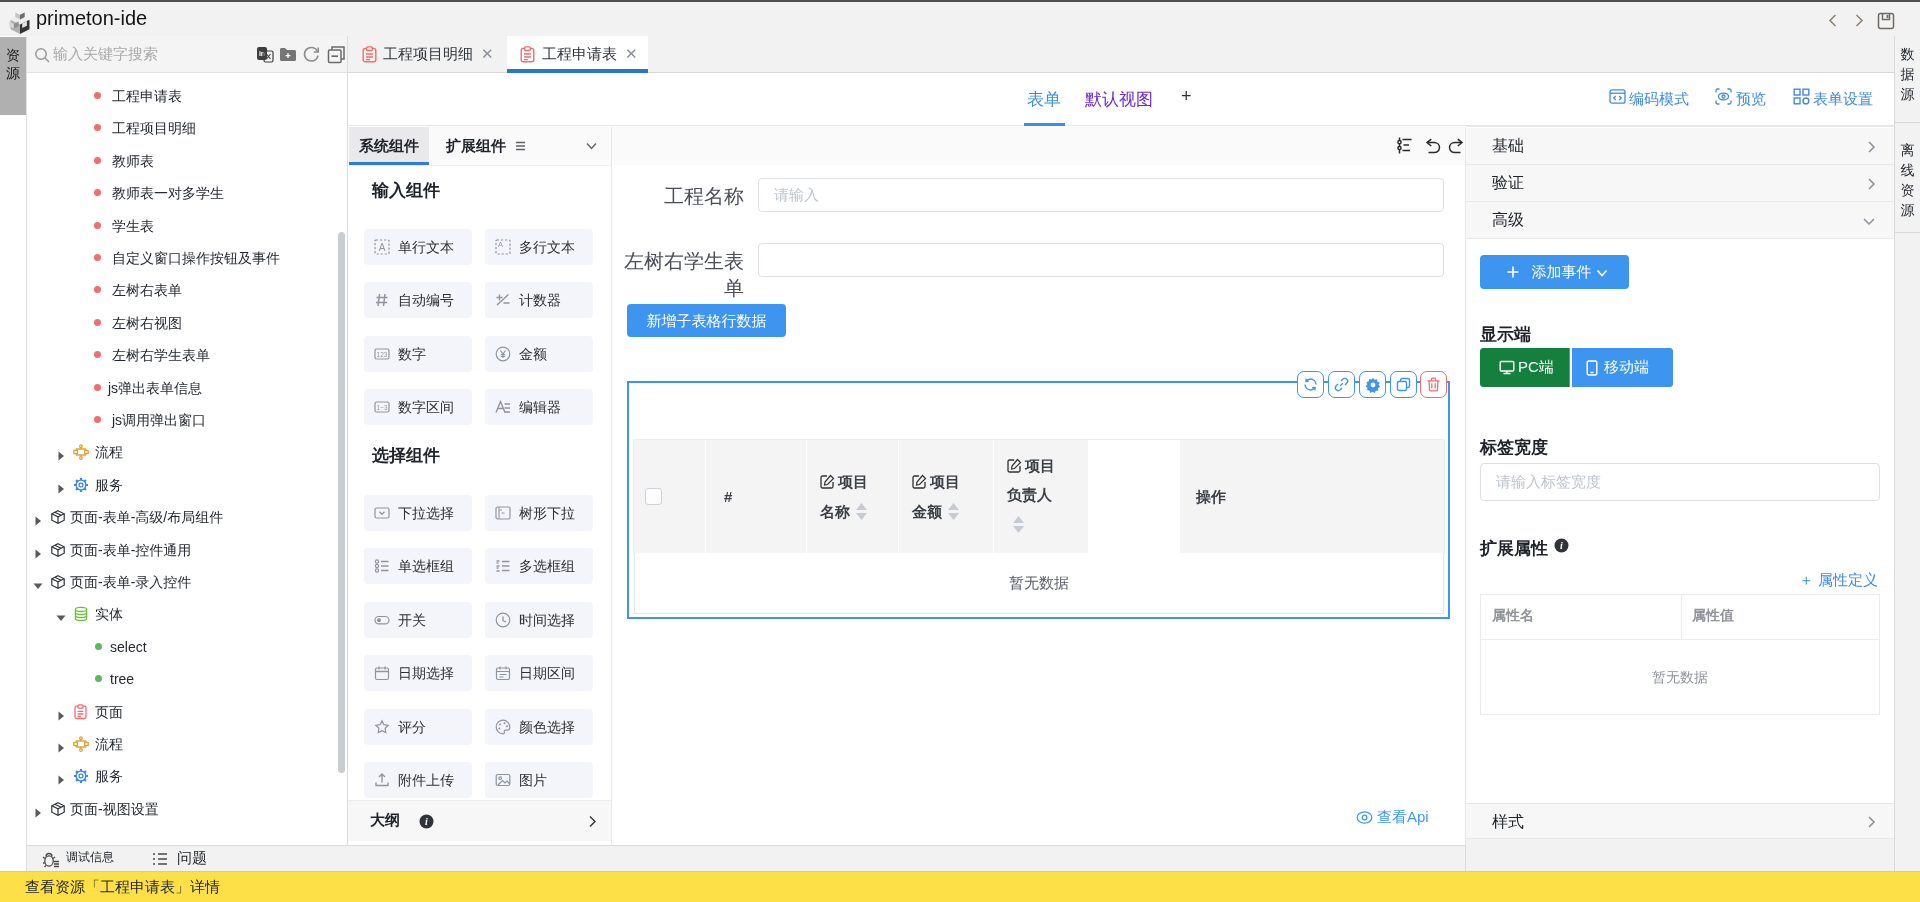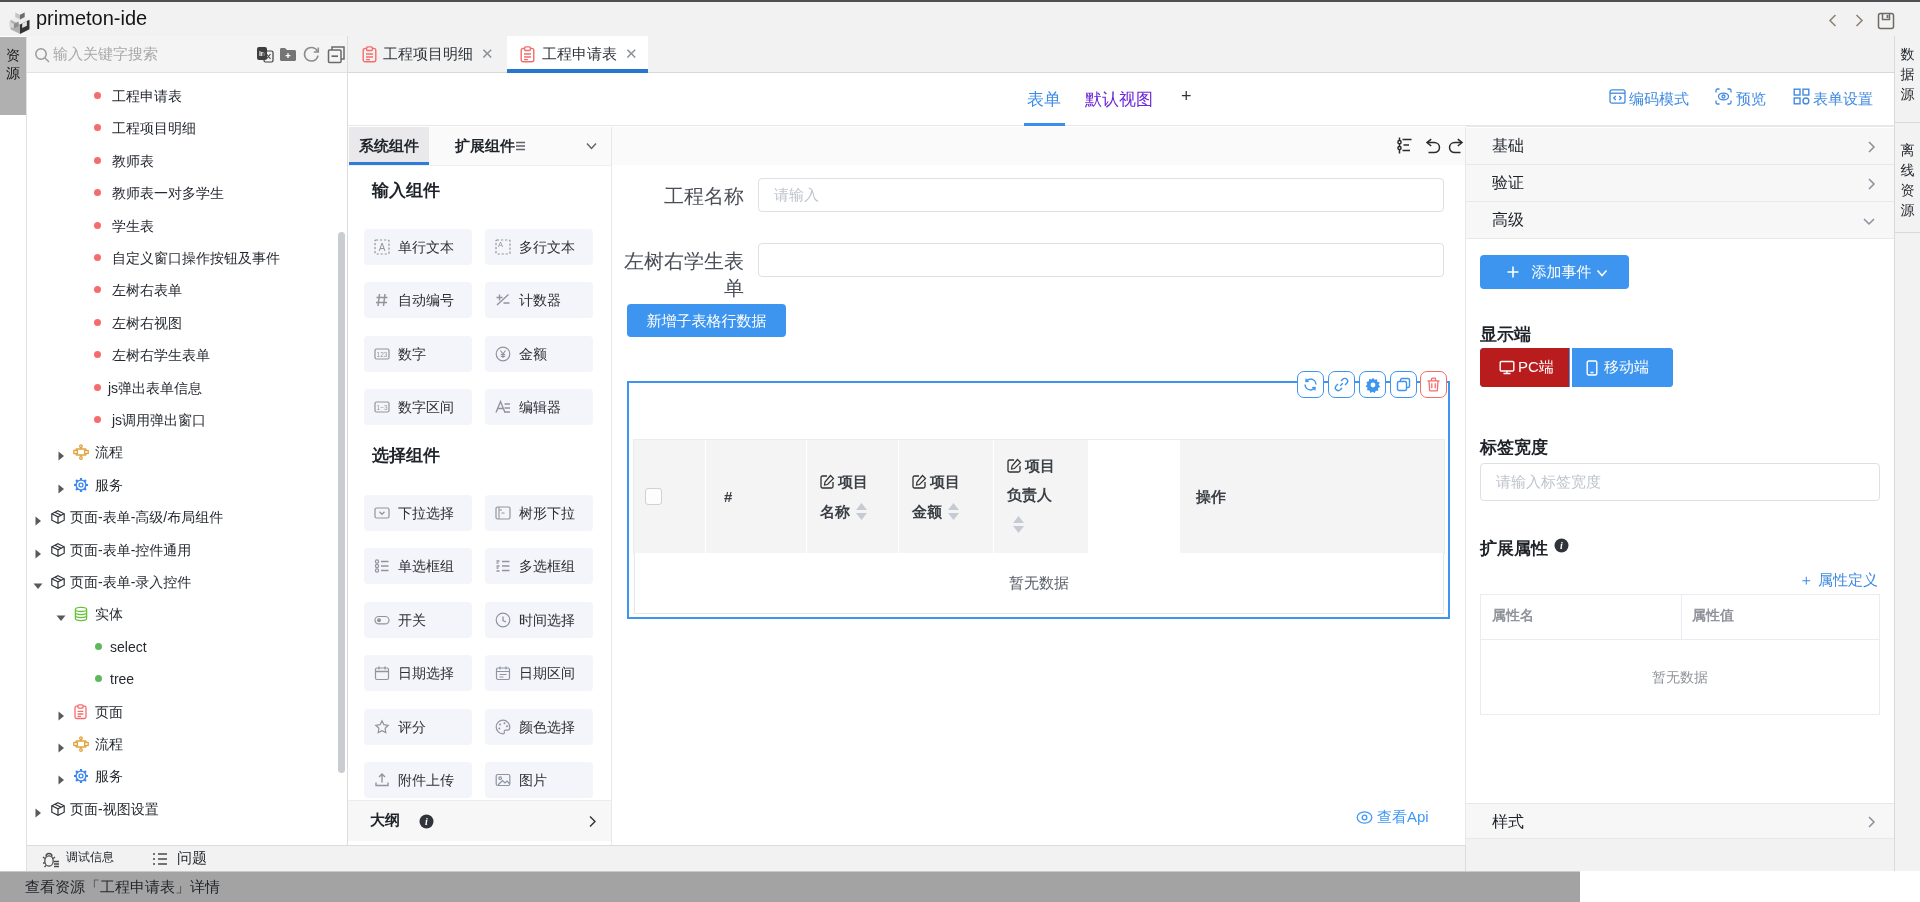--- a/index.html
+++ b/index.html
@@ -34,21 +34,21 @@
 #tab2 { background:#fff; border-bottom:4px solid #2678cf; }
 
 #viewbar { left:348px; top:73px; width:1546px; height:53px; background:#fff; border-bottom:1px solid #e7e7e7; }
 .vtab { position:absolute; top:15px; font-size:17px; }
 .blue { color:#3b8ced; }
 .vlink { position:absolute; top:17px; color:#418ae0; font-size:15px; }
 
 #palette { left:348px; top:127px; width:264px; height:718px; background:#fff; border-right:1px solid #e8e8e8; }
 #palhead { position:absolute; left:0; top:0; width:263px; height:39px; background:#fafafa; border-bottom:1px solid #efefef; }
 #psys { position:absolute; left:1px; top:0; width:80px; height:38px; background:#e9e9eb; border-bottom:3px solid #2f7bd9; text-align:center; line-height:38px; font-weight:bold; font-size:15px; }
-#pext { position:absolute; left:84px; top:0; width:74px; height:38px; text-align:center; line-height:38px; font-weight:bold; font-size:15px;margin-left:16px; }
+#pext { position:absolute; left:84px; top:0; width:74px; height:38px; text-align:right; line-height:38px; font-weight:bold; font-size:15px; }
 .psec { position:absolute; left:24px; font-size:17px; font-weight:bold; color:#1f2329; }
 .pitem { position:absolute; width:108px; height:36px; background:#f4f5fa; border-radius:4px; color:#2b2f36; font-size:14px; line-height:36px; }
 .pitem .lbl { position:absolute; left:34px; top:0; }
 .pitem svg { position:absolute; left:10px; top:10px; }
 #palfoot { position:absolute; left:0; top:673px; width:263px; height:41px; background:#f7f7f7; border-top:1px solid #ececec; }
 
 #canvas { left:612px; top:127px; width:854px; height:718px; background:#fff; border-right:1px solid #e8e8e8; }
 #ctoolbar { position:absolute; left:0; top:0; width:853px; height:38px; background:#fafafa; }
 .flabel { position:absolute; width:132px; text-align:right; color:#4a4e57; font-size:20px; }
 .finput { position:absolute; left:146px; width:686px; height:34px; border:1px solid #dcdfe6; border-radius:4px; background:#fff; color:#bfc4cc; line-height:32px; padding-left:15px; font-size:15px; }
@@ -75,21 +75,21 @@
 #labelw { position:absolute; left:14px; top:336px; width:400px; height:38px; border:1px solid #dcdfe6; border-radius:4px; line-height:36px; padding-left:15px; color:#bfc4cc; font-size:15px; }
 #propdef { position:absolute; right:16px; top:444px; color:#418ae0; font-size:15px; }
 #proptable { position:absolute; left:14px; top:467px; width:400px; height:121px; border:1px solid #e9ecf2; }
 #stylerow { position:absolute; left:0; top:676px; width:428px; height:36px; background:#f7f7f8; border-top:1px solid #e8e8e8; border-bottom:1px solid #e8e8e8; line-height:35px; padding-left:26px; font-size:16px; }
 #rpgray { position:absolute; left:0; top:712px; width:428px; height:7px; background:#f2f2f2; }
 
 #rightstrip { left:1894px; top:36px; width:26px; height:835px; background:#f2f2f2; border-left:1px solid #d9d9d9; }
 .vtext { position:absolute; left:0; width:25px; text-align:center; font-size:14px; line-height:20px; color:#1f2329; }
 
 #debugbar { left:27px; top:845px; width:1438px; height:26px; background:#f2f2f2; border-top:1px solid #dcdcdc; }
-#statusbar { left:0; top:871px; width:1580px; height:31px; background:#a3a3a3; border-top:1px solid #c9c9c9; }
+#statusbar { left:0; top:871px; width:1920px; height:31px; background:#fde047; border-top:1px solid #c9c9c9; }
 #statusbar span { position:absolute; left:25px; top:6px; color:#1f2329; font-size:15px; }
 </style>
 </head>
 <body>
 <div id="app">
   <div id="topbar" class="abs">
       <span class="title">primeton-ide</span>
     <svg style="position:absolute;left:7px;top:5px" width="26" height="28" viewBox="0 0 26 28">
 <polygon points="13,8 22.5,12.7 13,17.5 3.5,12.7" fill="#ededed"></polygon>
 <polygon points="3.5,12.7 13,17.5 13,27 3.5,22.2" fill="#b0b0b0"></polygon>
@@ -645,21 +645,21 @@
     <div class="prow" style="top:75px">高级<svg class="chev" style="top:15px" width="14" height="9" viewBox="0 0 14 9" fill="none" stroke="#8a8f99" stroke-width="1.5">
           <path d="M2 2 L7 7 L12 2"></path>
         </svg></div>
     <div id="evtbtn"><svg style="position:absolute;left:26px;top:10px" width="14" height="14" viewBox="0 0 14 14" fill="none" stroke="#fff" stroke-width="1.6">
           <path d="M7 1.5 V12.5 M1.5 7 H12.5"></path>
         </svg><span style="margin-left:14px">添加事件</span><svg style="position:absolute;left:116px;top:14px" width="12" height="9" viewBox="0 0 12 9" fill="none" stroke="#fff" stroke-width="1.6">
           <path d="M1.5 1.5 L6 6.5 L10.5 1.5"></path>
         </svg></div>
     <div class="rsec" style="top:196px">显示端</div>
     <div id="segbtn">
-      <div style="position:absolute;left:0;top:0;width:89px;height:39px;background:#b91c1c;border-radius:4px 0 0 4px">
+      <div style="position:absolute;left:0;top:0;width:89px;height:39px;background:#15803d;border-radius:4px 0 0 4px">
         <svg style="position:absolute;left:19px;top:12px" width="16" height="15" viewBox="0 0 16 15" fill="none" stroke="#fff" stroke-width="1.4">
             <rect x="1.2" y="1.5" width="13.6" height="9.5" rx="1.2"></rect>
             <path d="M8 11 V13.5 M4.5 13.5 H11.5"></path>
           </svg>
         <span style="position:absolute;left:38px;top:10px">PC端</span>
       </div>
       <div style="position:absolute;left:90px;top:0;width:103px;height:39px;background:#3d95ef;border-radius:0 4px 4px 0;border-left:2px solid #fff">
         <svg style="position:absolute;left:14px;top:12px" width="12" height="16" viewBox="0 0 12 16" fill="none" stroke="#fff" stroke-width="1.4">
             <rect x="1.2" y="1" width="9.6" height="14" rx="1.5"></rect>
             <path d="M4.5 12.5 H7.5"></path>

